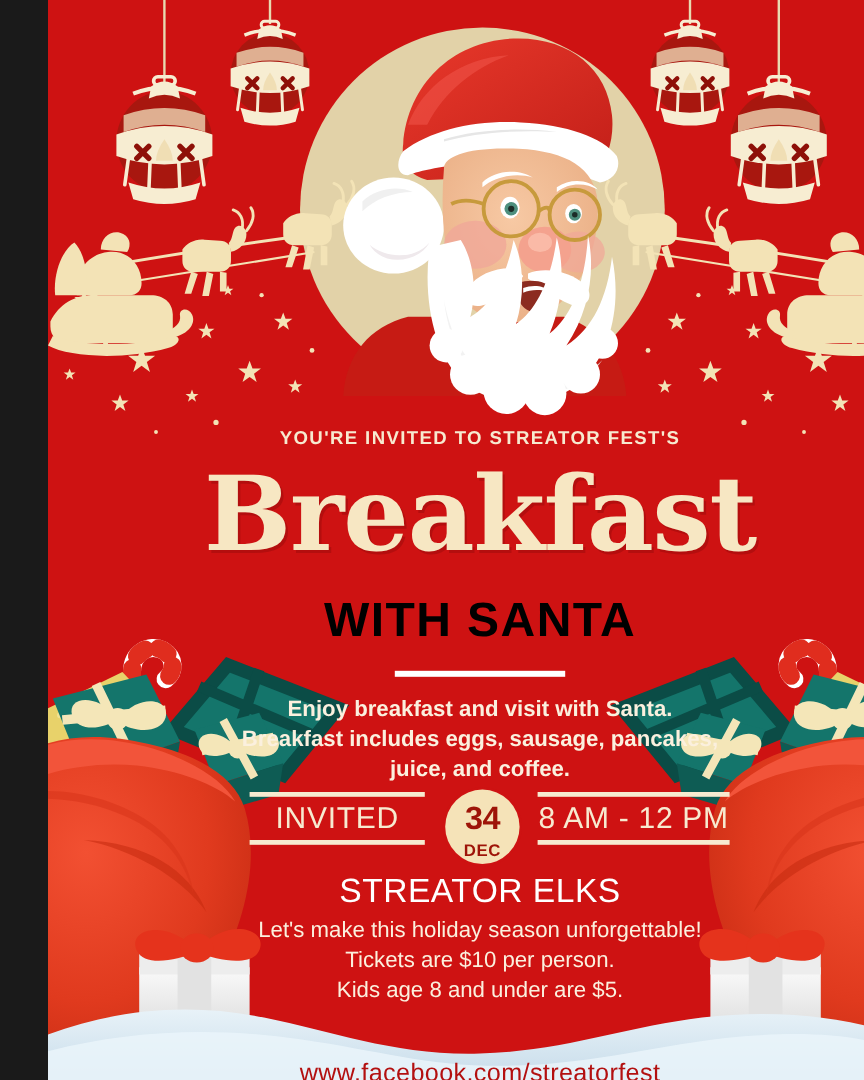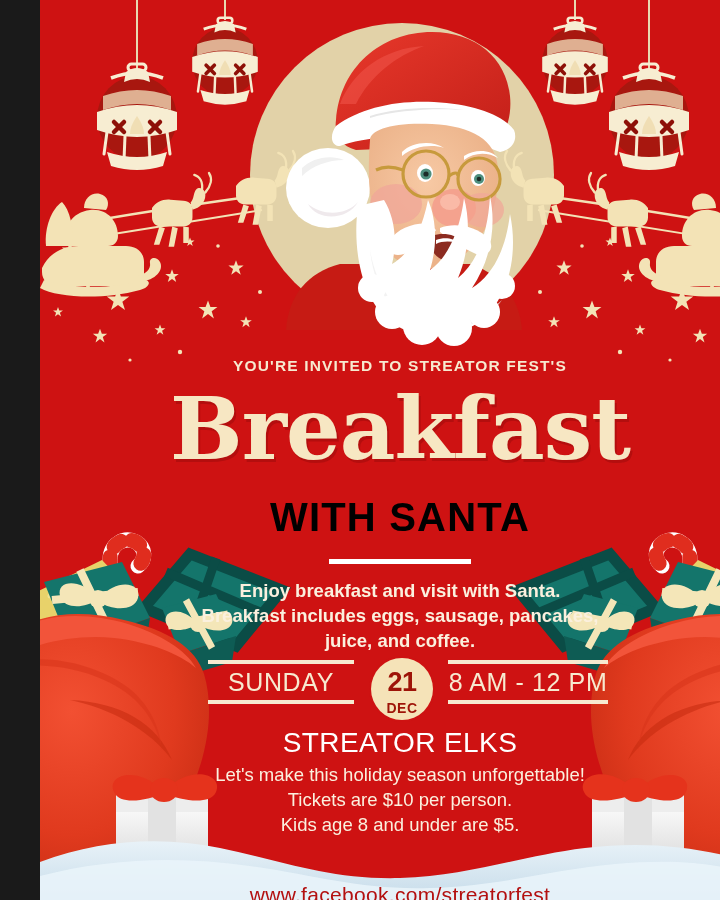--- a/index.html
+++ b/index.html
@@ -684,33 +684,33 @@
 
     <div class="blurb">
       <div>Enjoy breakfast and visit with Santa.</div>
       <div>Breakfast includes eggs, sausage, pancakes,</div>
       <div>juice, and coffee.</div>
     </div>
 
     <div class="band">
       <div class="band-col band-day">
         <div class="band-rule"></div>
-        <div class="band-text">SUNDAY</div>
+        <div class="band-text">INVITED</div>
         <div class="band-rule"></div>
       </div>
 
       <div class="band-col band-time">
         <div class="band-rule"></div>
         <div class="band-text">8 AM - 12 PM</div>
         <div class="band-rule"></div>
       </div>
     </div>
 
     <div class="date-badge">
-      <span class="dnum">21</span>
+      <span class="dnum">34</span>
       <span class="dmon">DEC</span>
     </div>
 
     <div class="venue">STREATOR ELKS</div>
 
     <div class="footer-lines">
       <div>Let's make this holiday season unforgettable!</div>
       <div>Tickets are $10 per person.</div>
       <div>Kids age 8 and under are $5.</div>
     </div>

